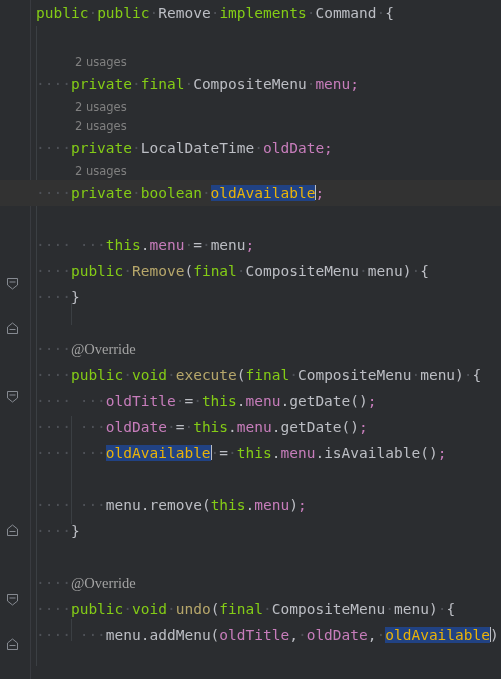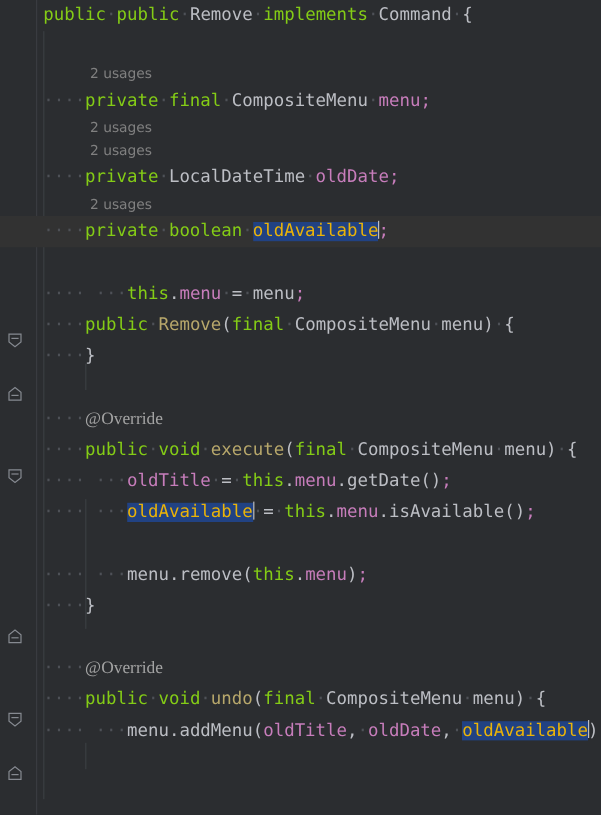--- a/index.html
+++ b/index.html
@@ -130,20 +130,21 @@
     <div class="line"><span class="ws">····</span><span class="pl">}</span></div>
 
     <div class="line"></div>
 
     <div class="line"><span class="ws">····</span><span class="ann">@Override</span></div>
 
     <div class="line"><span class="ws">····</span><span class="kw">public</span><span class="ws">·</span><span class="kw">void</span><span class="ws">·</span><span class="decl">execute</span><span class="pl">(</span><span class="kw">final</span><span class="ws">·</span><span class="type">CompositeMenu</span><span class="ws">·</span><span class="param">menu</span><span class="pl">)</span><span class="ws">·</span><span class="pl">{</span></div>
 
     <div class="line"><span class="ws">····&nbsp;···</span><span class="fld">oldTitle</span><span class="ws">·</span><span class="pl">=</span><span class="ws">·</span><span class="kw">this</span><span class="pl">.</span><span class="fld">menu</span><span class="pl">.</span><span class="pl">getDate</span><span class="pl">(</span><span class="pl">)</span><span class="fld">;</span></div>
 
+    <div class="line"><span class="ws">····&nbsp;···</span><span class="fld">oldDate</span><span class="ws">·</span><span class="pl">=</span><span class="ws">·</span><span class="kw">this</span><span class="pl">.</span><span class="fld">menu</span><span class="pl">.</span><span class="pl">getDate</span><span class="pl">(</span><span class="pl">)</span><span class="fld">;</span></div>
 
     <div class="line"><span class="ws">····&nbsp;···</span><span class="sel"><span>oldAvailable</span><span class="car"></span></span><span class="ws">·</span><span class="pl">=</span><span class="ws">·</span><span class="kw">this</span><span class="pl">.</span><span class="fld">menu</span><span class="pl">.</span><span class="pl">isAvailable</span><span class="pl">(</span><span class="pl">)</span><span class="fld">;</span></div>
 
     <div class="line"></div>
 
     <div class="line"><span class="ws">····&nbsp;···</span><span class="pl">menu</span><span class="pl">.</span><span class="pl">remove</span><span class="pl">(</span><span class="kw">this</span><span class="pl">.</span><span class="fld">menu</span><span class="pl">)</span><span class="fld">;</span></div>
 
     <div class="line"><span class="ws">····</span><span class="pl">}</span></div>
 
     <div class="line"></div>

